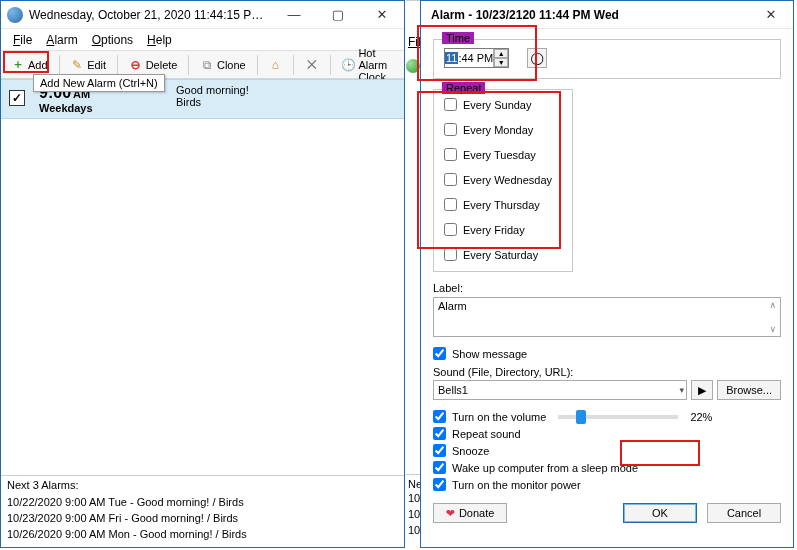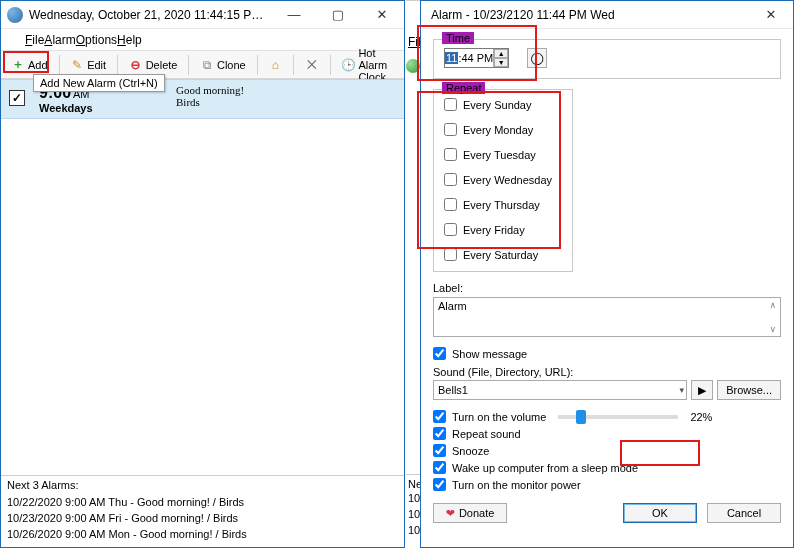--- a/index.html
+++ b/index.html
@@ -37,21 +37,21 @@
     flex: 1; color: #000; font-size: 12px;
     white-space: nowrap; overflow: hidden; text-overflow: ellipsis;
   }
   .winbtns { display: flex; height: 100%; }
   .winbtn {
     width: 44px; display: flex; align-items: center; justify-content: center;
     font-size: 13px; color: #333;
   }
   .menubar {
     height: 22px; display: flex; align-items: center;
-    padding: 0 24px; 
+    padding: 0 12px; gap: 14px;
     border-bottom: 1px solid #e0e0e0;
     font-size: 12px;
   }
   .menuitem { }
   .menuitem u { text-decoration: underline; }
   .toolbar {
     height: 28px; display: flex; align-items: center;
     padding: 0 4px; gap: 2px;
     border-bottom: 1px solid #d8d8d8;
     background: #f7f7f7;
@@ -91,23 +91,23 @@
     border-bottom: 1px solid #b9d6ec;
   }
   .alarm-chk {
     width: 16px; height: 16px; border:1px solid #333; background:#fff;
     margin-top: 6px; margin-right: 14px;
     display:flex; align-items:center; justify-content:center;
     font-size: 12px; font-weight: bold;
   }
   .alarm-mid { flex:1; }
   .alarm-time { font-size: 16px; font-weight: bold; }
-  .alarm-time .ampm { font-size: 11px; font-weight: normal; margin-left:2px; }
+  .alarm-time .ampm { font-size: 11px; font-weight: bold; margin-left:2px; }
   .alarm-sched { font-size: 11px; font-weight: bold; }
-  .alarm-right { text-align:left; font-size:11px; width:220px;font-family:Liberation Serif, serif; }
+  .alarm-right { text-align:left; font-size:11px; width:220px; }
   .next-alarms-hdr {
     border-top:1px solid #ccc;
     padding: 3px 6px; font-size: 11px;
   }
   .next-alarms-list {
     padding: 0 6px 6px 6px; font-size: 11px; line-height: 16px;
   }
 
   
   .dialog {
@@ -268,21 +268,21 @@
       </div>
       <div class="alarm-right">
         <div>Good morning!</div>
         <div>Birds</div>
       </div>
     </div>
   </div>
 
   <div class="next-alarms-hdr">Next 3 Alarms:</div>
   <div class="next-alarms-list">
-    <div>10/22/2020 9:00 AM Thu - Good morning! / Birds</div>
+    <div>10/22/2020 9:00 AM Tue - Good morning! / Birds</div>
     <div>10/23/2020 9:00 AM Fri - Good morning! / Birds</div>
     <div>10/26/2020 9:00 AM Mon - Good morning! / Birds</div>
   </div>
 </div>
 
 <div class="add-highlight"></div>
 <div class="tooltip">Add New Alarm (Ctrl+N)</div>
 
 <div class="bg-window">
   <div style="height:28px;"></div>
@@ -291,21 +291,21 @@
 </div>
 <div class="bg-nexthdr">Ne</div>
 <div class="bg-nextlines">
   <div>10</div>
   <div>10</div>
   <div>10</div>
 </div>
 
 <div class="dialog">
   <div class="titlebar">
-    <div class="titlebar-text" style="padding-left:4px;">Alarm - 10/23/2120 11:44 PM Wed</div>
+    <div class="titlebar-text" style="padding-left:4px;font-weight:bold;">Alarm - 10/23/2120 11:44 PM Wed</div>
     <div class="winbtns">
       <div class="winbtn close">✕</div>
     </div>
   </div>
   <div class="dialog-body" style="position:relative;">
 
     <div class="group">
       <div class="group-label">Time</div>
       <div class="time-row">
         <div class="time-input">

